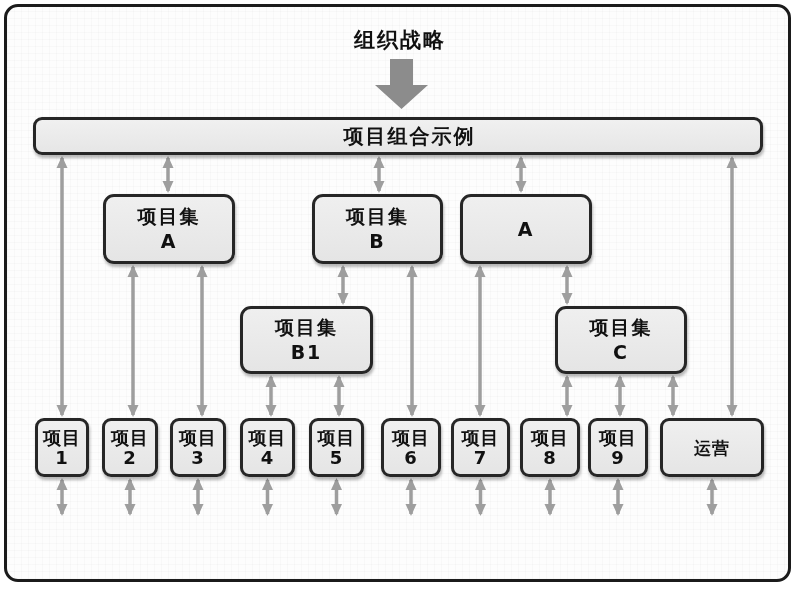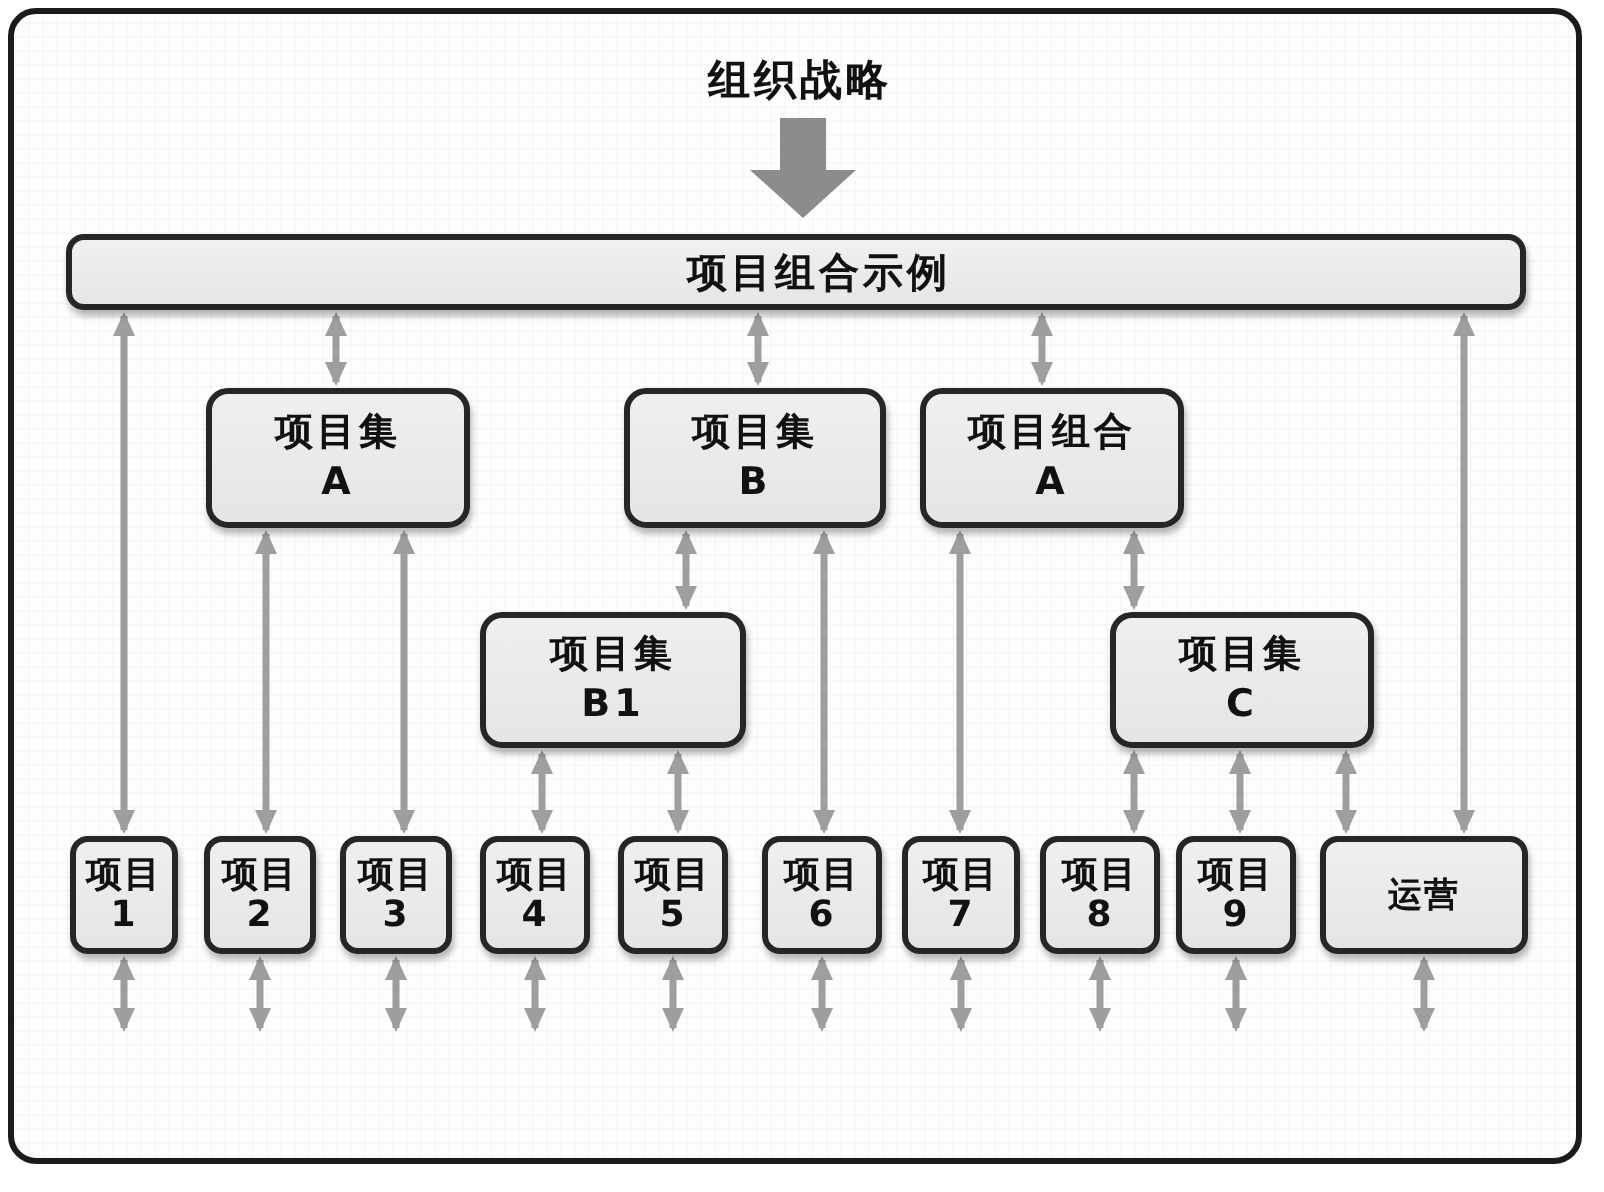--- a/index.html
+++ b/index.html
@@ -113,21 +113,20 @@
   <div id="node-layer">
       <div class="node big" style="left: 103px; top: 194px; width: 132px; height: 70px;">
         <span>项目集</span>
         <span>A</span>
       </div>
       <div class="node big" style="left: 312px; top: 194px; width: 131px; height: 70px;">
         <span>项目集</span>
         <span>B</span>
       </div>
       <div class="node big" style="left: 460px; top: 194px; width: 132px; height: 70px;">
-        <span>项目组合</span>
         <span>A</span>
       </div>
       <div class="node big" style="left: 240px; top: 306px; width: 133px; height: 68px;">
         <span>项目集</span>
         <span>B1</span>
       </div>
       <div class="node big" style="left: 555px; top: 306px; width: 132px; height: 68px;">
         <span>项目集</span>
         <span>C</span>
       </div>

